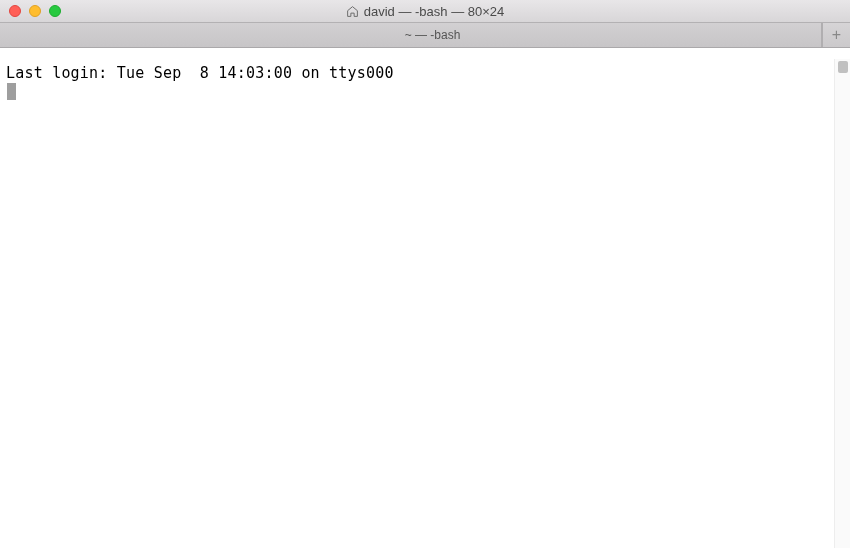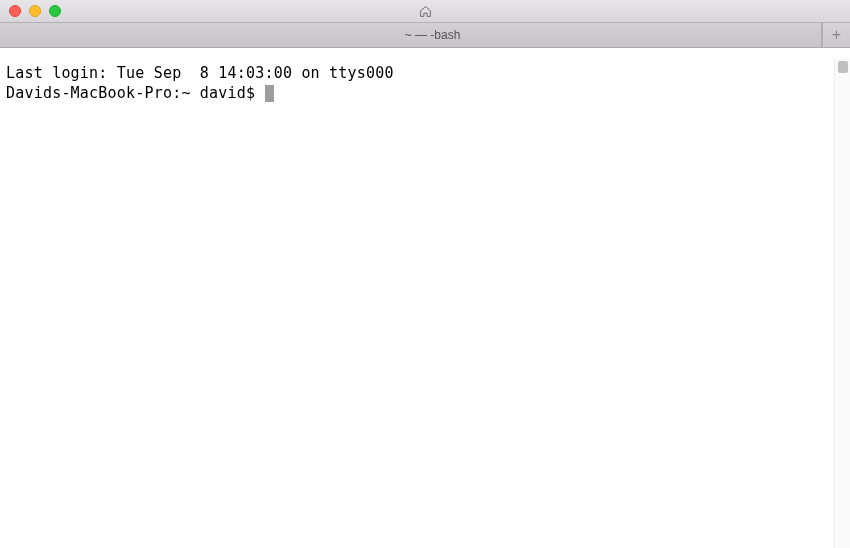--- a/index.html
+++ b/index.html
@@ -134,31 +134,32 @@
     <div class="light close"></div>
     <div class="light minimize"></div>
     <div class="light zoom"></div>
   </div>
   <div class="titlebar-title">
     <span class="home-icon">
       <svg width="13" height="13" viewBox="0 0 16 16">
         <path d="M8 2 L14 7 L14 14 L10 14 L10 10 L6 10 L6 14 L2 14 L2 7 Z" fill="none" stroke="#6b6b6b" stroke-width="1.2"></path>
       </svg>
     </span>
+    <span>david — -bash — 80×24</span>
   </div>
 </div>
 
 <div class="tabbar">
   <div class="tab">
     <span>~ — -bash</span>
   </div>
   <div class="new-tab-btn">
     <span>+</span>
   </div>
 </div>
 
 <div class="terminal-area">
   <div class="terminal-content"><span>Last login: Tue Sep  8 14:03:00 on ttys000</span>
-<span class="prompt-line"><span>Davids-MacBook-Pro:~ david$ </span><span class="cursor-block"></span></span></div>
+<span class="prompt-line"><span class="cursor-block"></span></span></div>
   <div class="scrollbar-track">
     <div class="scrollbar-thumb-indicator"></div>
   </div>
 </div>
 
 </body></html>

